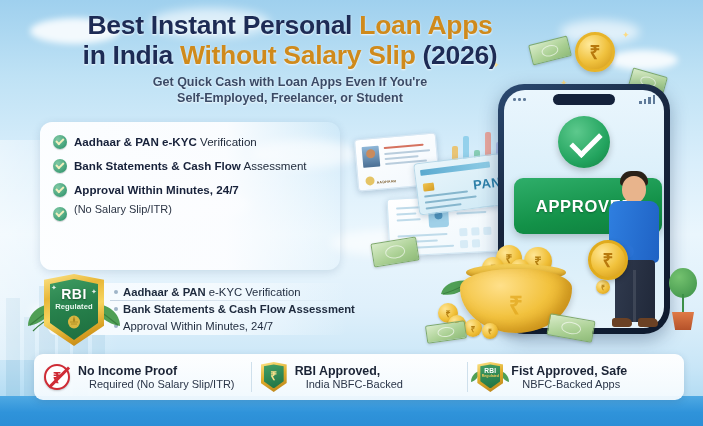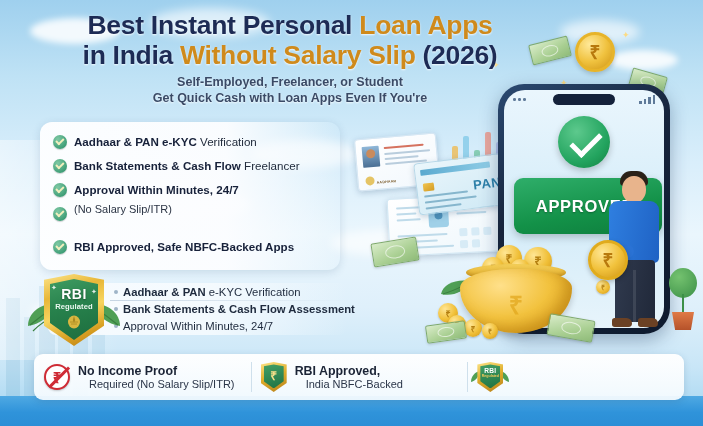--- a/index.html
+++ b/index.html
@@ -323,22 +323,22 @@
   <div class="bill" style="left:630px; top:72px; width:36px; height:19px; transform:rotate(16deg);"></div>
   <div class="fcoin" style="left:575px; top:32px; width:40px; height:40px; font-size:19px;">₹</div>
   <div class="spark" style="left:560px; top:78px;">✦</div>
   <div class="spark" style="left:622px; top:30px;">✦</div>
   <div class="spark" style="left:492px; top:60px;">✦</div>
 
   <div class="headline">
     <div class="hl-line"><span>Best Instant Personal </span><span class="accent">Loan Apps</span></div>
     <div class="hl-line"><span>in India </span><span class="accent">Without Salary Slip</span><span> (2026)</span></div>
     <div class="subtitle">
+      <div>Get Quick Cash with Loan Apps Even If You're</div>
       <div>Self-Employed, Freelancer, or Student</div>
-      <div>Get Quick Cash with Loan Apps Even If You're</div>
     </div>
   </div>
 
   <div class="bars">
     <i style="height:16px; background:#f0b84a;"></i>
     <i style="height:26px; background:#7fc9e8;"></i>
     <i style="height:12px; background:#6fc5a0;"></i>
     <i style="height:30px; background:#ef8f7e;"></i>
     <i style="height:20px; background:#a9b7e8;"></i>
     <i style="height:28px; background:#6fc5cf;"></i>
@@ -465,35 +465,31 @@
   </div>
 
   <div class="check-card">
     <div style="height:9px;"></div>
     <div class="check-row">
       <span class="tick"></span>
       <span class="c-txt"><b>Aadhaar &amp; PAN e-KYC</b><span> Verification</span></span>
     </div>
     <div class="check-row">
       <span class="tick"></span>
-      <span class="c-txt"><b>Bank Statements &amp; Cash Flow</b><span> Freelancer</span></span>
+      <span class="c-txt"><b>Bank Statements &amp; Cash Flow</b><span> Assessment</span></span>
     </div>
     <div class="check-row">
       <span class="tick"></span>
       <span class="c-txt"><b>Approval Within Minutes, 24/7</b></span>
     </div>
     <div class="check-row tall">
       <span class="tick"></span>
       <span>
         <span class="c-sub" style="display:block;">(No Salary Slip/ITR)</span>
       </span>
-    </div>
-    <div class="check-row">
-      <span class="tick"></span>
-      <span class="c-txt"><b>RBI Approved, Safe NBFC-Backed Apps</b></span>
     </div>
   </div>
 
   <div class="rbi-badge">
     <svg class="leafL" viewBox="0 0 30 34">
       <path d="M29 3 C14 4 2 13 2 26 C14 24 26 16 29 3 Z" fill="#4f9f55"></path>
       <path d="M27 8 C18 14 10 20 4 25" stroke="#3a8040" stroke-width="1.2" fill="none"></path>
       <path d="M26 18 C20 20 12 26 7 31" stroke="#3a8040" stroke-width="1.2" fill="none"></path>
     </svg>
     <svg class="leafR" viewBox="0 0 30 34">
@@ -546,17 +542,21 @@
         </svg>
         <svg class="laurel r" viewBox="0 0 11 16">
           <path d="M10 1 C5 2 1 6 1 12 C5 11 9 7 10 1 Z" fill="#4f9f55"></path>
         </svg>
         <span class="sh-o"></span>
         <span class="sh-i lbl">
           <span class="l1">RBI</span>
           <span class="l2">Regulated</span>
         </span>
       </span>
+      <span>
+        <span class="b-txt1" style="display:block;">Fist Approved, Safe</span>
+        <span class="b-txt2" style="display:block;">NBFC-Backed Apps</span>
+      </span>
     </div>
 
   </div>
 
 </div>
 
 </body></html>

